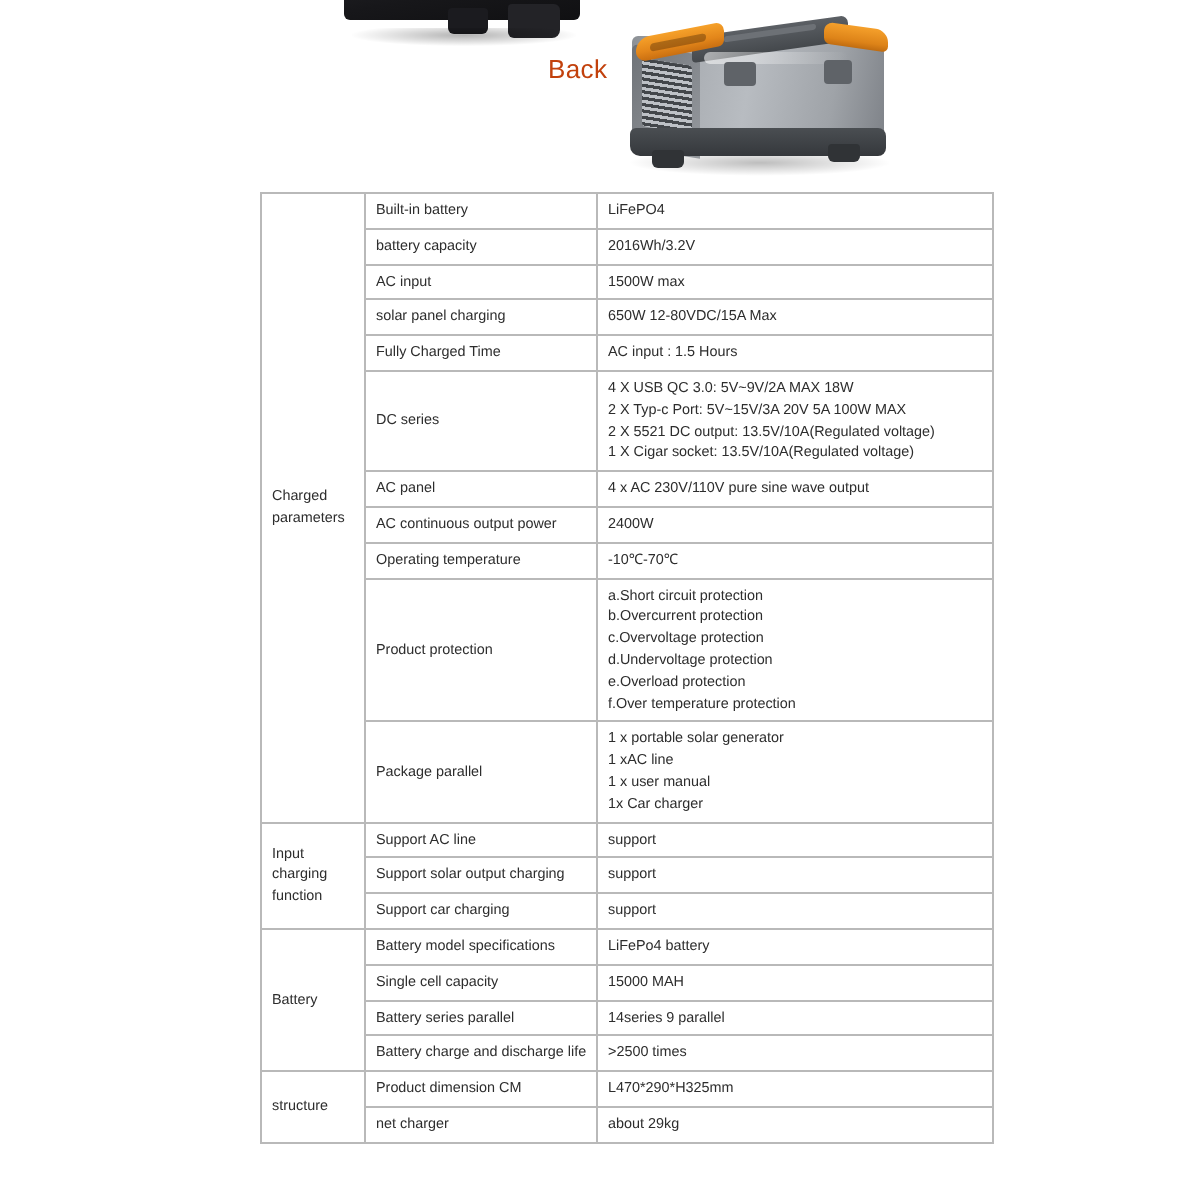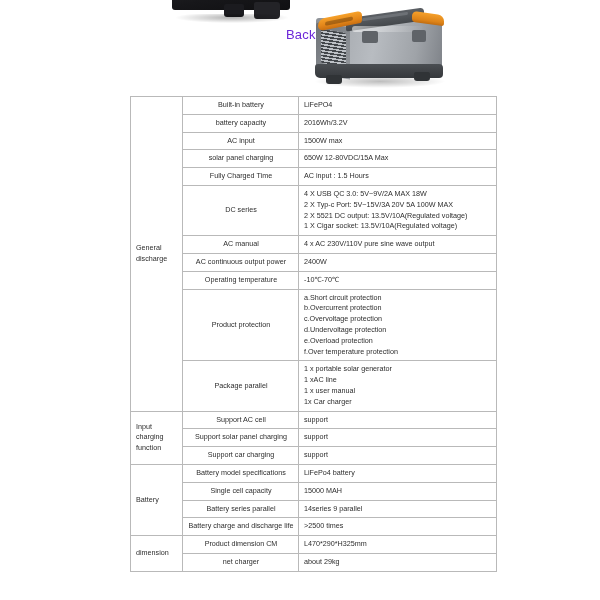--- a/index.html
+++ b/index.html
@@ -62,24 +62,23 @@
     width: 112px; height: 9px;
     background: radial-gradient(ellipse at 50% 40%, rgba(0,0,0,.30), rgba(0,0,0,0) 72%);
   }
 
   
   #back-caption {
     position: absolute;
     left: 274px;
     top: 27px;
     font-size: 13px;
-    color: #6d28d9;
+    color: #c2410c;
     letter-spacing: .2px;
     white-space: nowrap;
-    margin-left: 12px;
   }
 
   
   #photo-right {
     position: absolute;
     left: 300px;
     top: 4px;
     width: 158px;
     height: 88px;
   }
@@ -227,21 +226,20 @@
     border: 1px solid #b9b9b9;
     padding: 3px 4px 3px 5px;
     vertical-align: middle;
     word-wrap: break-word;
   }
   #spec-table td.group {
     width: 42px;
   }
   #spec-table td.key {
     width: 106px;
-    text-align: center;
   }
   #spec-table td.val {
     width: 188px;
   }
   .multiline {
     white-space: pre-line;
   }
 </style>
 </head>
 <body>
@@ -272,21 +270,21 @@
     <div class="panel-b"></div>
     <div class="foot-l"></div>
     <div class="foot-r"></div>
   </div>
 
 </div>
 
 <table id="spec-table">
   <tbody>
       <tr>
-        <td class="group" rowspan="11">General discharge</td>
+        <td class="group" rowspan="11">Charged parameters</td>
         <td class="key">Built-in battery</td>
         <td class="val multiline">LiFePO4</td>
       </tr>
       <tr>
         <td class="key">battery capacity</td>
         <td class="val multiline">2016Wh/3.2V</td>
       </tr>
       <tr>
         <td class="key">AC input</td>
         <td class="val multiline">1500W max</td>
@@ -300,21 +298,21 @@
         <td class="val multiline">AC input : 1.5 Hours</td>
       </tr>
       <tr>
         <td class="key">DC series</td>
         <td class="val multiline">4 X USB QC 3.0: 5V~9V/2A MAX  18W
 2 X Typ-c Port: 5V~15V/3A  20V 5A 100W MAX
 2 X 5521 DC output:  13.5V/10A(Regulated voltage)
 1 X Cigar socket: 13.5V/10A(Regulated voltage)</td>
       </tr>
       <tr>
-        <td class="key">AC manual</td>
+        <td class="key">AC panel</td>
         <td class="val multiline">4 x AC 230V/110V pure sine wave output</td>
       </tr>
       <tr>
         <td class="key">AC continuous output power</td>
         <td class="val multiline">2400W</td>
       </tr>
       <tr>
         <td class="key">Operating temperature</td>
         <td class="val multiline">-10℃-70℃</td>
       </tr>
@@ -329,25 +327,25 @@
       </tr>
       <tr>
         <td class="key">Package parallel</td>
         <td class="val multiline">1 x portable solar generator
 1 xAC line
 1 x user manual
 1x Car charger</td>
       </tr>
       <tr>
         <td class="group" rowspan="3">Input charging function</td>
-        <td class="key">Support AC cell</td>
+        <td class="key">Support AC line</td>
         <td class="val multiline">support</td>
       </tr>
       <tr>
-        <td class="key">Support solar panel charging</td>
+        <td class="key">Support solar output charging</td>
         <td class="val multiline">support</td>
       </tr>
       <tr>
         <td class="key">Support car charging</td>
         <td class="val multiline">support</td>
       </tr>
       <tr>
         <td class="group" rowspan="4">Battery</td>
         <td class="key">Battery model specifications</td>
         <td class="val multiline">LiFePo4 battery</td>
@@ -358,21 +356,21 @@
       </tr>
       <tr>
         <td class="key">Battery series parallel</td>
         <td class="val multiline">14series 9 parallel</td>
       </tr>
       <tr>
         <td class="key">Battery charge and discharge life</td>
         <td class="val multiline">&gt;2500 times</td>
       </tr>
       <tr>
-        <td class="group" rowspan="2">dimension</td>
+        <td class="group" rowspan="2">structure</td>
         <td class="key">Product dimension CM</td>
         <td class="val multiline">L470*290*H325mm</td>
       </tr>
       <tr>
         <td class="key">net charger</td>
         <td class="val multiline">about 29kg</td>
       </tr>
     </tbody>
 </table>
 

